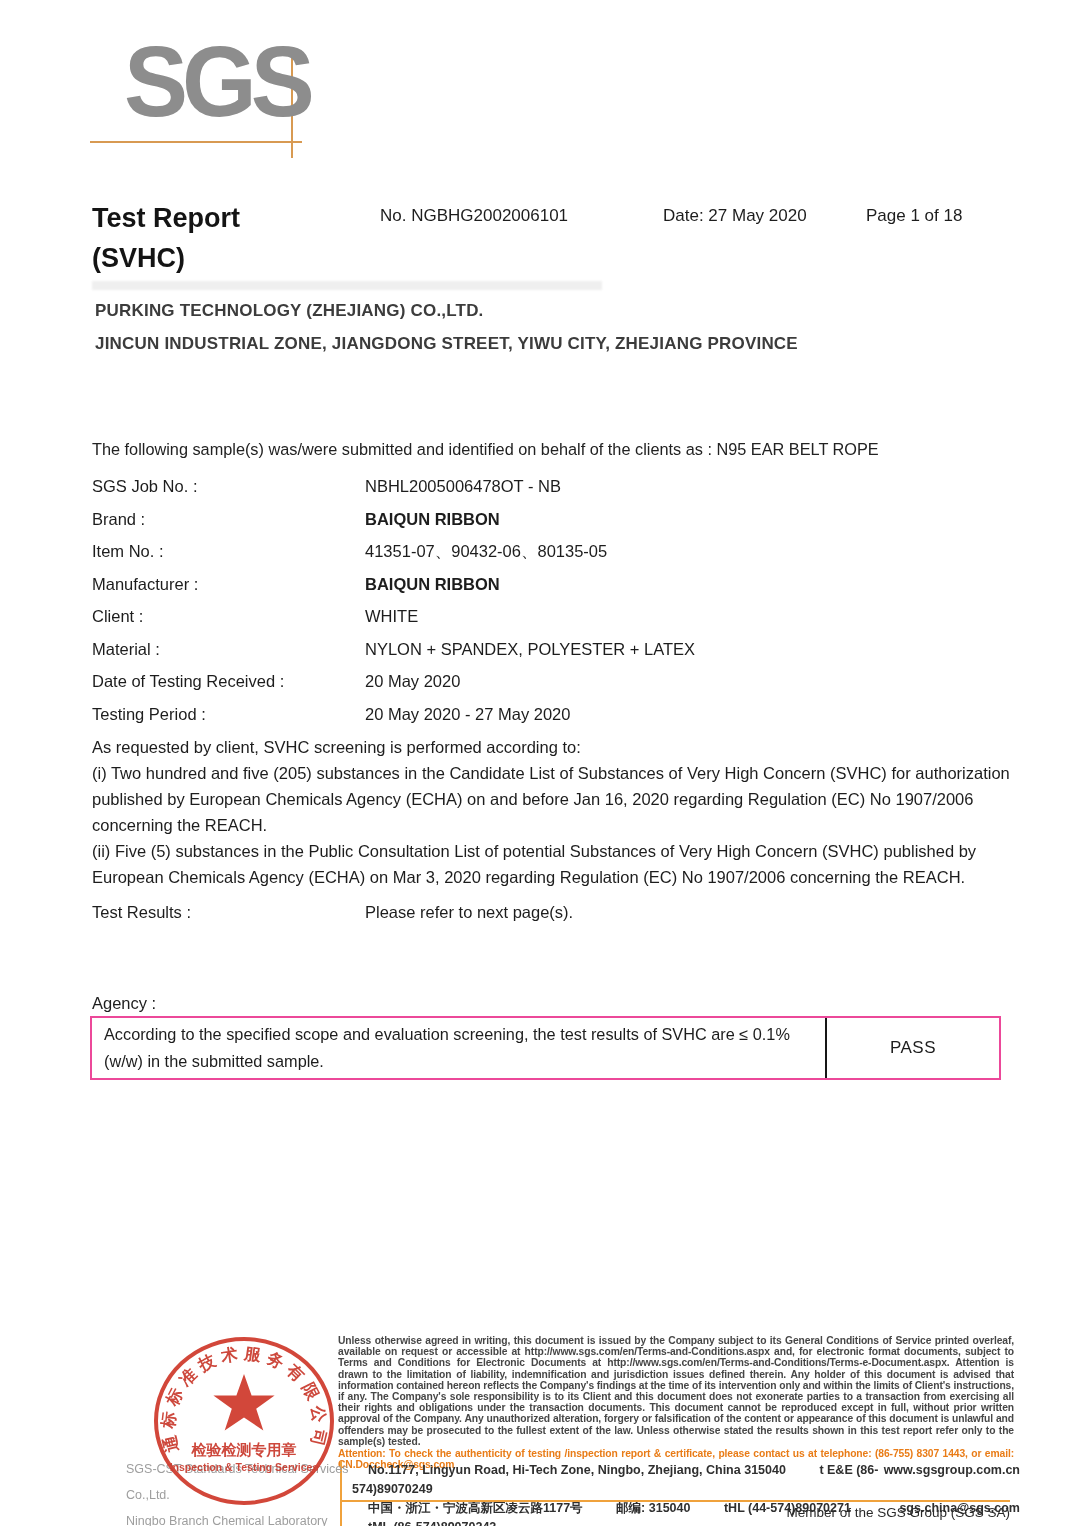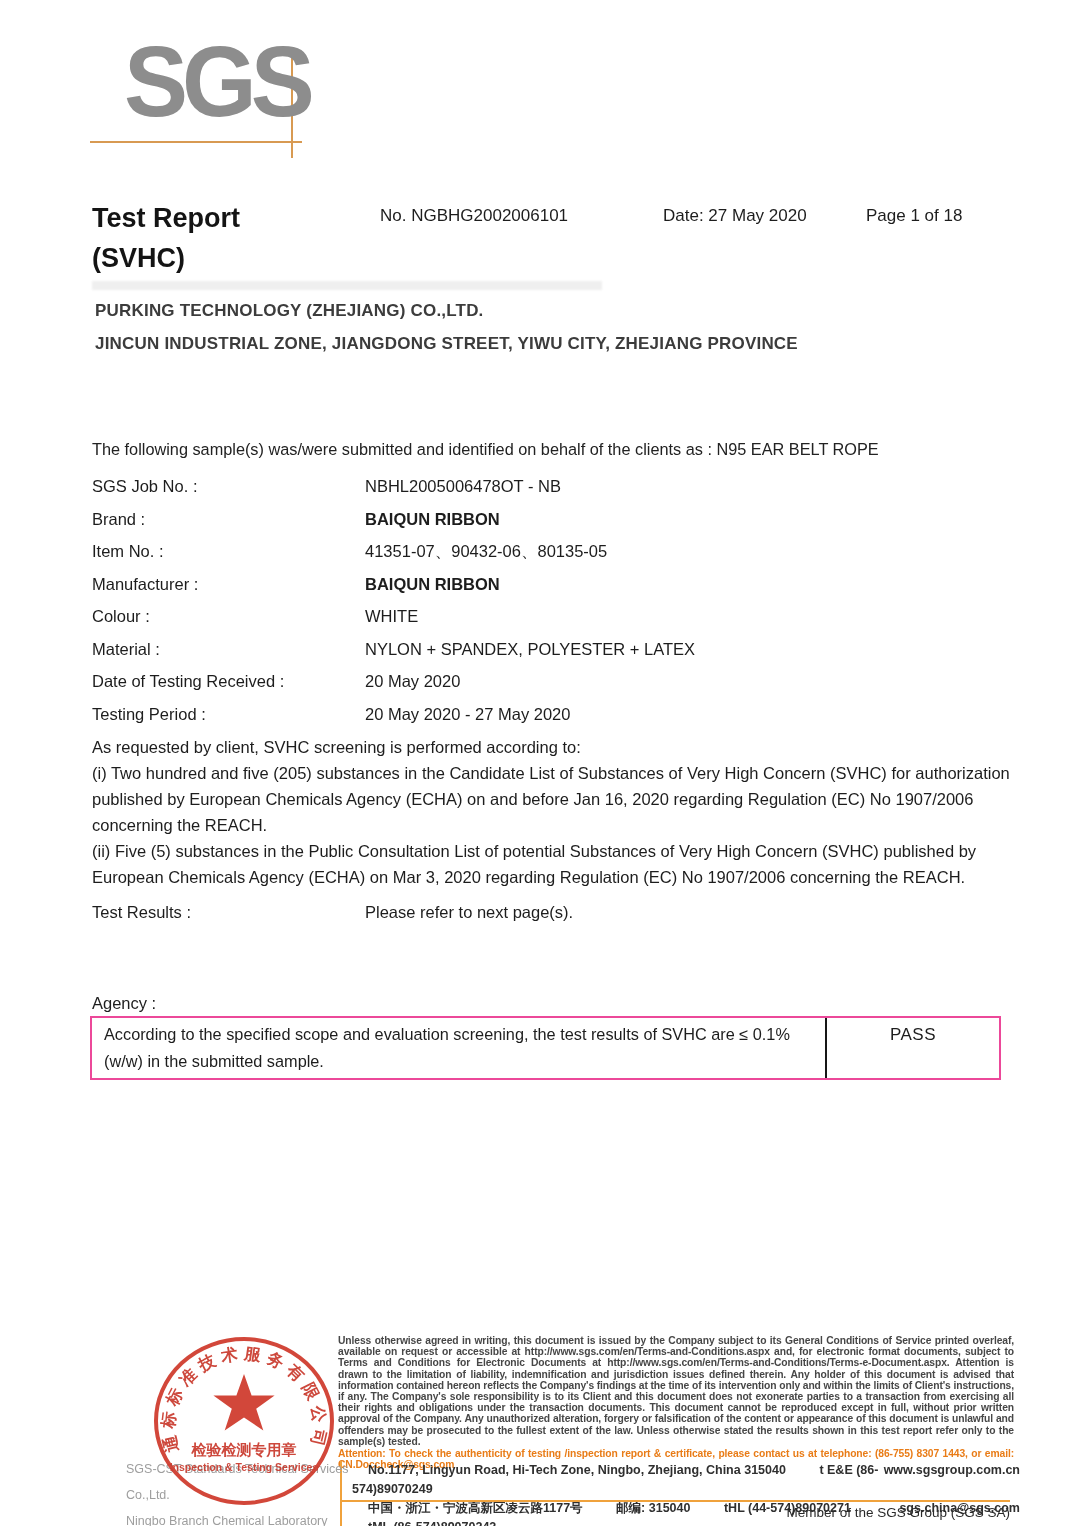--- a/index.html
+++ b/index.html
@@ -42,21 +42,21 @@
   
   .summary-label{position:absolute;left:92px;top:994px;font-size:16.5px;}
   .summary-box{
     position:absolute;left:90px;top:1016px;width:907px;height:60px;
     border:2px solid #ec4899;display:flex;
   }
   .summary-text{flex:1;padding:3px 12px;font-size:16.3px;line-height:27px;}
   .summary-result{
     width:172px;flex:none;border-left:2px solid #161616;
     display:flex;align-items:flex-start;justify-content:center;
-    font-size:17px;padding-top:7px;letter-spacing:.5px;
+    font-size:17px;padding-top:20px;letter-spacing:.5px;
   }
   
   .lab-lines{position:absolute;left:126px;top:1456px;width:230px;font-size:12.5px;color:#9e9e9e;line-height:26px;z-index:1;}
   .stamp{position:absolute;left:152px;top:1336px;width:184px;height:170px;z-index:2;opacity:.92;}
   
   .legal{
     position:absolute;left:338px;top:1335px;width:676px;
     font-size:10.3px;line-height:11.2px;color:#474747;font-weight:bold;
     text-align:justify;letter-spacing:-.1px;
   }
@@ -110,21 +110,21 @@
     </div>
     <div class="frow">
       <div class="flabel">Item No. :</div>
       <div class="fvalue">41351-07、90432-06、80135-05</div>
     </div>
     <div class="frow">
       <div class="flabel">Manufacturer :</div>
       <div class="fvalue bold">BAIQUN RIBBON</div>
     </div>
     <div class="frow">
-      <div class="flabel">Colour :</div>
+      <div class="flabel">Client :</div>
       <div class="fvalue">WHITE</div>
     </div>
     <div class="frow">
       <div class="flabel">Material :</div>
       <div class="fvalue">NYLON + SPANDEX, POLYESTER + LATEX</div>
     </div>
     <div class="frow">
       <div class="flabel">Date of Testing Received :</div>
       <div class="fvalue">20 May 2020</div>
     </div>

